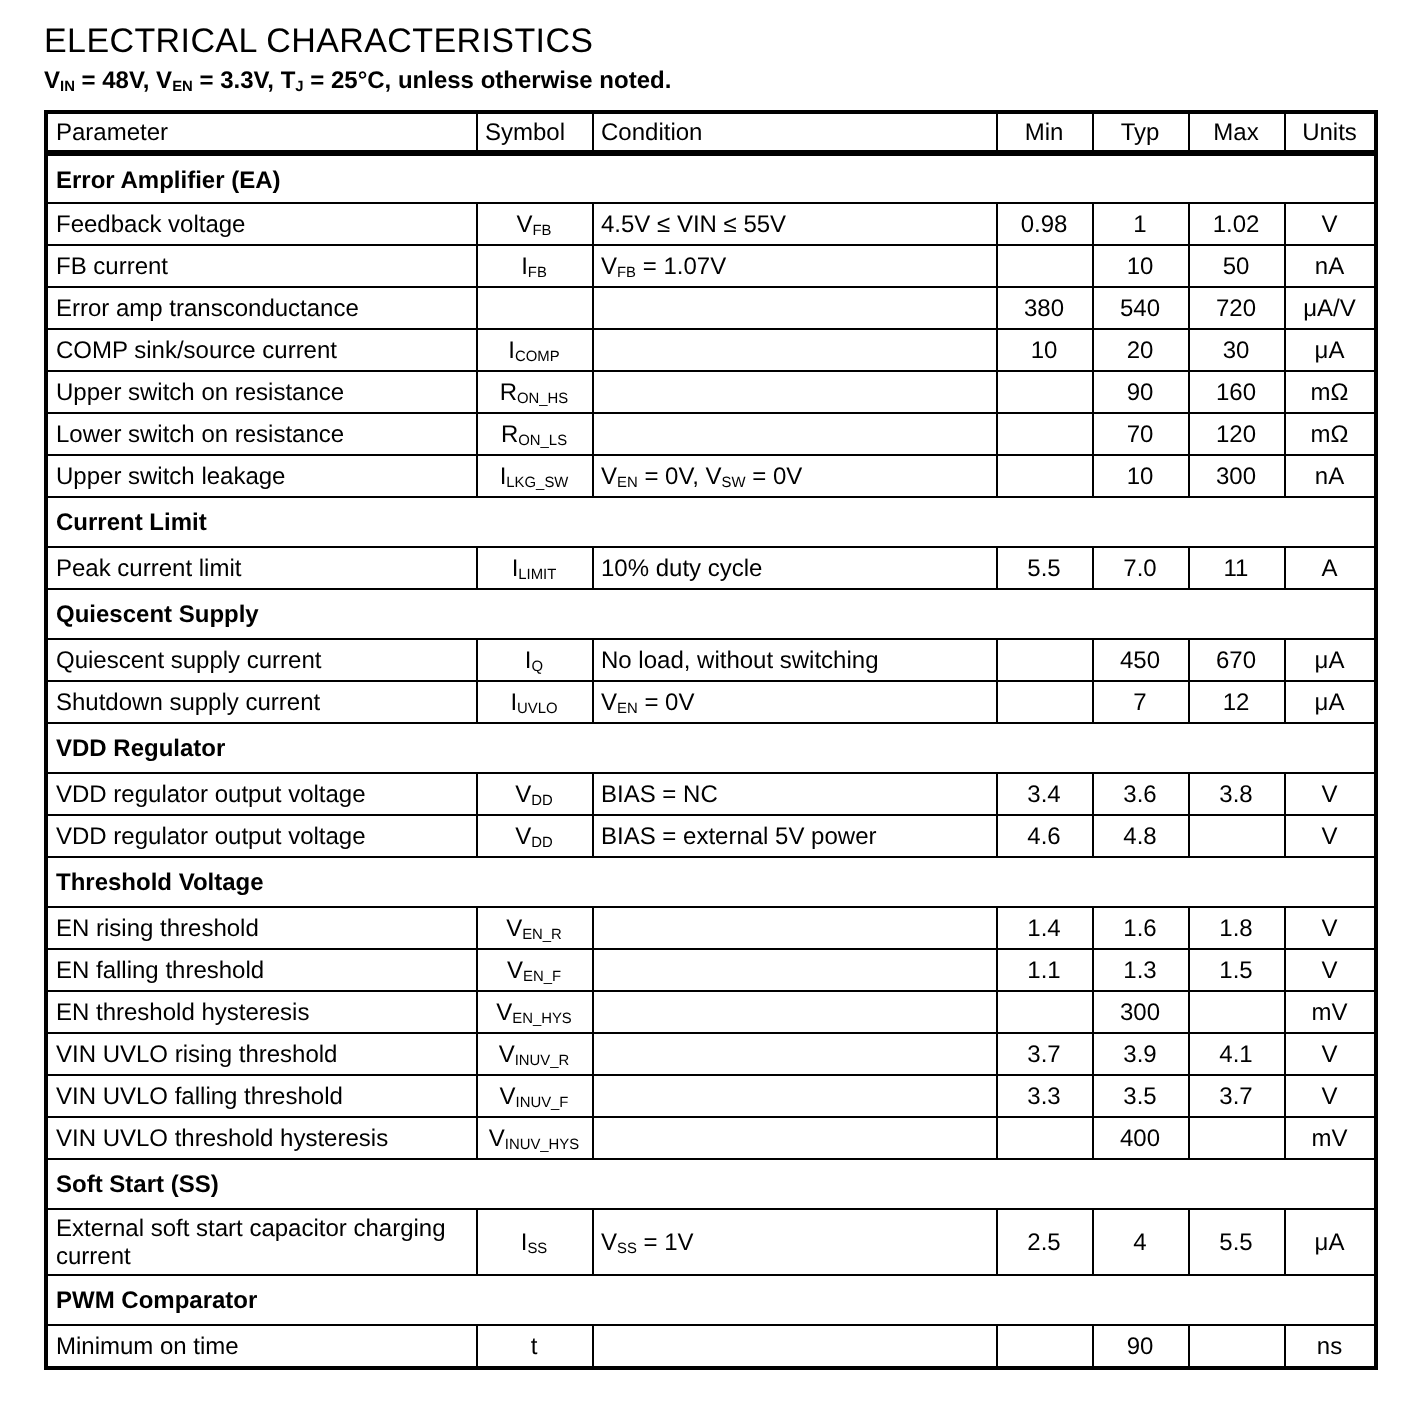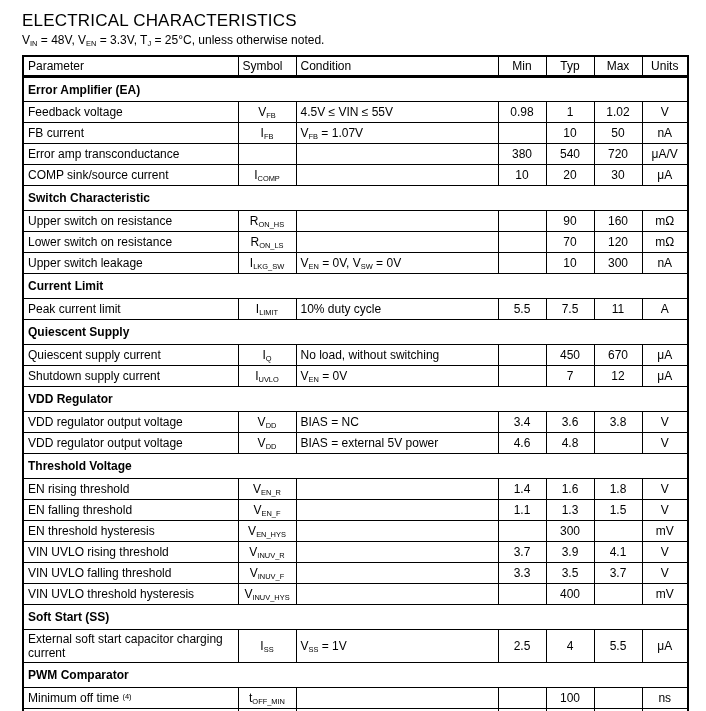--- a/index.html
+++ b/index.html
@@ -7,21 +7,21 @@
     width:706px;height:711px;background:#ffffff;color:#000000;
     font-family:"Liberation Sans", sans-serif;
     -webkit-font-smoothing:antialiased;
   }
   .page{padding:9px 19px 0 22px;}
   h1.title{
     font-size:17px;line-height:19px;font-weight:normal;
     margin:2px 0 3px 0;letter-spacing:0.2px;
   }
   p.subtitle{
-    font-size:12px;line-height:14px;font-weight:normal;margin:0 0 8px 0;
+    font-size:12px;line-height:14px;font-weight:bold;margin:0 0 8px 0;
   }
   sub{font-size:0.62em;vertical-align:-0.22em;line-height:0;}
   sup{font-size:0.62em;vertical-align:0.45em;line-height:0;}
   table.spec{
     border-collapse:collapse;table-layout:fixed;width:665px;
     border:2px solid #000;
   }
   table.spec th, table.spec td{
     border:1px solid #000;
     padding:2px 4px;
@@ -100,23 +100,20 @@
         </tr>
         <tr class="data-row">
           <td class="left">COMP sink/source current</td>
           <td class="center">I<sub>COMP</sub></td>
           <td class="left"></td>
           <td class="center">10</td>
           <td class="center">20</td>
           <td class="center">30</td>
           <td class="center">μA</td>
         </tr>
-        <tr class="section-row">
-          <td colspan="7">Switch Characteristic</td>
-        </tr>
         <tr class="data-row">
           <td class="left">Upper switch on resistance</td>
           <td class="center">R<sub>ON_HS</sub></td>
           <td class="left"></td>
           <td class="center"></td>
           <td class="center">90</td>
           <td class="center">160</td>
           <td class="center">mΩ</td>
         </tr>
         <tr class="data-row">
@@ -138,21 +135,21 @@
           <td class="center">nA</td>
         </tr>
         <tr class="section-row">
           <td colspan="7">Current Limit</td>
         </tr>
         <tr class="data-row">
           <td class="left">Peak current limit</td>
           <td class="center">I<sub>LIMIT</sub></td>
           <td class="left">10% duty cycle</td>
           <td class="center">5.5</td>
-          <td class="center">7.5</td>
+          <td class="center">7.0</td>
           <td class="center">11</td>
           <td class="center">A</td>
         </tr>
         <tr class="section-row">
           <td colspan="7">Quiescent Supply</td>
         </tr>
         <tr class="data-row">
           <td class="left">Quiescent supply current</td>
           <td class="center">I<sub>Q</sub></td>
           <td class="left">No load, without switching</td>
@@ -257,29 +254,20 @@
           <td class="left">V<sub>SS</sub> = 1V</td>
           <td class="center">2.5</td>
           <td class="center">4</td>
           <td class="center">5.5</td>
           <td class="center">μA</td>
         </tr>
         <tr class="section-row">
           <td colspan="7">PWM Comparator</td>
         </tr>
         <tr class="data-row">
-          <td class="left">Minimum off time <sup>(4)</sup></td>
-          <td class="center">t<sub>OFF_MIN</sub></td>
-          <td class="left"></td>
-          <td class="center"></td>
-          <td class="center">100</td>
-          <td class="center"></td>
-          <td class="center">ns</td>
-        </tr>
-        <tr class="data-row">
           <td class="left">Minimum on time </td>
           <td class="center">t</td>
           <td class="left"></td>
           <td class="center"></td>
           <td class="center">90</td>
           <td class="center"></td>
           <td class="center">ns</td>
         </tr>
       </tbody>
   </table>

